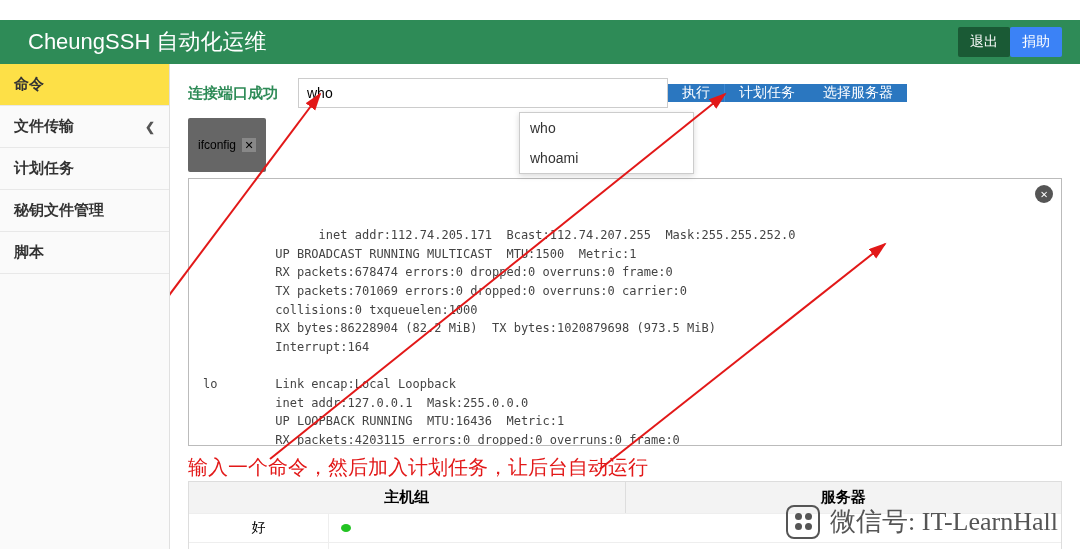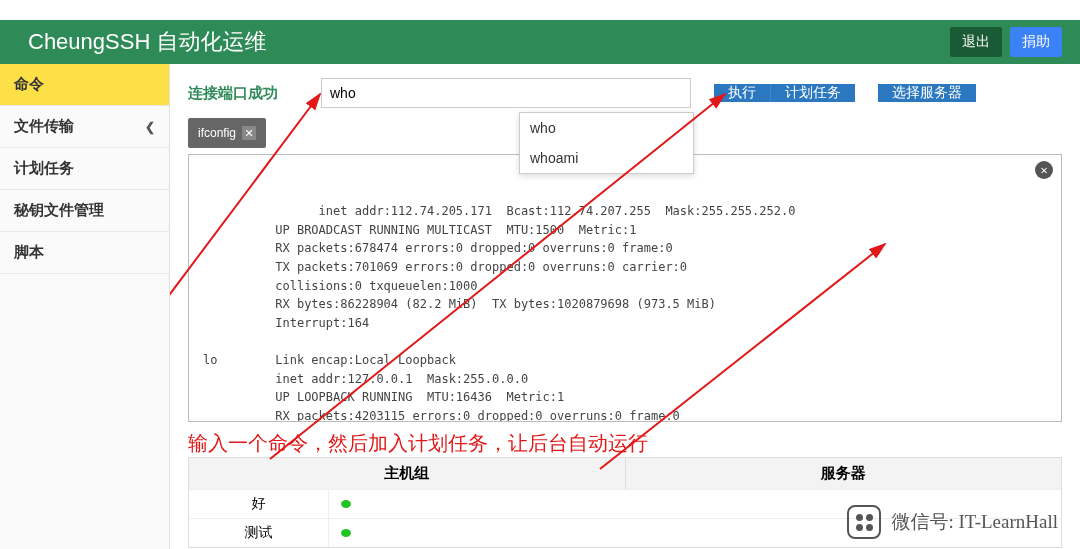--- a/index.html
+++ b/index.html
@@ -1,52 +1,52 @@
 <!DOCTYPE html>
 <html><head>
   <meta charset="utf-8">
   <style>
     * { margin: 0; padding: 0; box-sizing: border-box; }
     body { font-family: "Microsoft YaHei", Arial, sans-serif; font-size: 14px; background: #fff; width: 1080px; height: 549px; overflow: hidden; position: relative; }
     .header { background: #2e8b57; height: 44px; display: flex; align-items: center; justify-content: space-between; padding: 0 18px 0 28px; margin-top: 20px; }
     .header-title { color: #fff; font-size: 22px; font-weight: 400; }
-    .header-btns { display: flex; gap: 8px; }
+    .header-btns { display: flex; }
     .header-btn { background: #1a5a35; color: #fff; border: none; padding: 6px 12px; border-radius: 2px; font-size: 14px; cursor: pointer; }
     .header-btn.dark { background: #3b82f6; }
     .layout { display: flex; height: calc(100% - 50px); }
     .sidebar { width: 170px; background: #fafafa; border-right: 1px solid #e0e0e0; }
     .side-item { padding: 11px 14px; border-bottom: 1px solid #e8e8e8; font-size: 15px; color: #333; cursor: pointer; display: flex; justify-content: space-between; align-items: center; font-weight: 600; }
     .side-item.active { background: #fde047; }
     .side-item .chev { font-size: 12px; color: #555; }
     .main { flex: 1; padding: 14px 18px; position: relative; overflow: hidden; }
-    .topbar { display: flex; align-items: center; gap: 23px; margin-bottom: 10px; position: relative; }
+    .topbar { display: flex; align-items: center; gap: 0; margin-bottom: 10px; position: relative; }
     .status-txt { color: #2e8b57; font-size: 15px; font-weight: 600; margin-right: 20px; }
     .cmd-input { border: 1px solid #ccc; height: 30px; padding: 4px 8px; width: 370px; font-size: 14px; }
     .btn { border: none; padding: 0 14px; font-size: 14px; cursor: pointer; color: #fff; }
     .btn-blue { background: #2b77c0; }
     .btn-blue.sep { border-left: 1px solid #3a88d4; }
     .btn-group { display: inline-flex; }
     .choose-server { }
     .dropdown { position: absolute; left: 349px; top: 48px; width: 175px; background: #fff; border: 1px solid #ccc; box-shadow: 0 2px 6px rgba(0,0,0,0.15); z-index: 5; }
     .dropdown div { padding: 7px 10px; font-size: 14px; color: #333; cursor: pointer; }
     .chip-row { margin-bottom: 6px; }
-    .chip { background: #666; color: #ffffff; font-size: 12px; padding: 8px 10px; display: inline-flex; align-items: center; gap: 6px; border-radius: 2px; }
+    .chip { background: #666; color: #000000; font-size: 12px; padding: 20px 10px; display: inline-flex; align-items: center; gap: 6px; border-radius: 2px; }
     .chip .x { background: #888; width: 14px; height: 14px; display: inline-flex; justify-content: center; align-items: center; font-size: 11px; cursor: pointer; }
     .terminal { position: relative; border: 1px solid #bbb; background: #fff; padding: 10px 14px 2px; font-family: Consolas, monospace; font-size: 12px; color: #444; line-height: 1.55; height: 268px; overflow: hidden; white-space: pre; }
     .close-term { position: absolute; right: 8px; top: 6px; width: 18px; height: 18px; background: #555; color: #fff; border-radius: 50%; display: flex; align-items: center; justify-content: center; font-size: 12px; cursor: pointer; }
     .annotation { color: #e21818; font-size: 20px; margin-top: 8px; margin-bottom: 0; font-family: "SimSun","Microsoft YaHei",serif; }
     .hosts { border: 1px solid #ddd; }
     .hosts-head { display: flex; background: #f3f3f3; font-family: Liberation Serif, serif; }
     .hosts-head div { flex: 1; text-align: center; padding: 6px; font-weight: 600; font-size: 15px; border-right: 1px solid #ddd; }
     .hosts-head div:last-child { border-right: none; }
     .hosts-row { display: flex; border-top: 1px solid #eee; }
     .hosts-row .c1 { width: 140px; text-align: center; padding: 5px; border-right: 1px solid #eee; }
     .hosts-row .c2 { flex: 1; padding: 5px 12px; }
     .dot { width: 10px; height: 8px; background: #22c322; border-radius: 50%; display: inline-block; }
-    .watermark { position: absolute; right: 22px; bottom: 10px; display: flex; align-items: center; gap: 10px; font-size: 19px; color: #555; font-family: "Microsoft YaHei", serif; text-shadow: 1px 1px 2px #fff; z-index: 20; }
+    .watermark { position: absolute; right: 22px; bottom: 10px; display: flex; align-items: center; gap: 10px; font-size: 26px; color: #555; font-family: "Microsoft YaHei", serif; text-shadow: 1px 1px 2px #fff; z-index: 20; }
     .wm-icon { width: 34px; height: 34px; border: 2px solid #555; border-radius: 8px; display: flex; align-items: center; justify-content: center; }
     .wm-icon .dots { display: grid; grid-template-columns: repeat(2,7px); gap: 3px; }
     .wm-icon .dots span { width: 7px; height: 7px; background: #555; border-radius: 50%; }
     svg.arrows { position: absolute; top: 0; left: 0; pointer-events: none; z-index: 10; }
   </style>
 </head>
 <body>
 
 <div class="header">
   <div class="header-title">CheungSSH 自动化运维</div>

